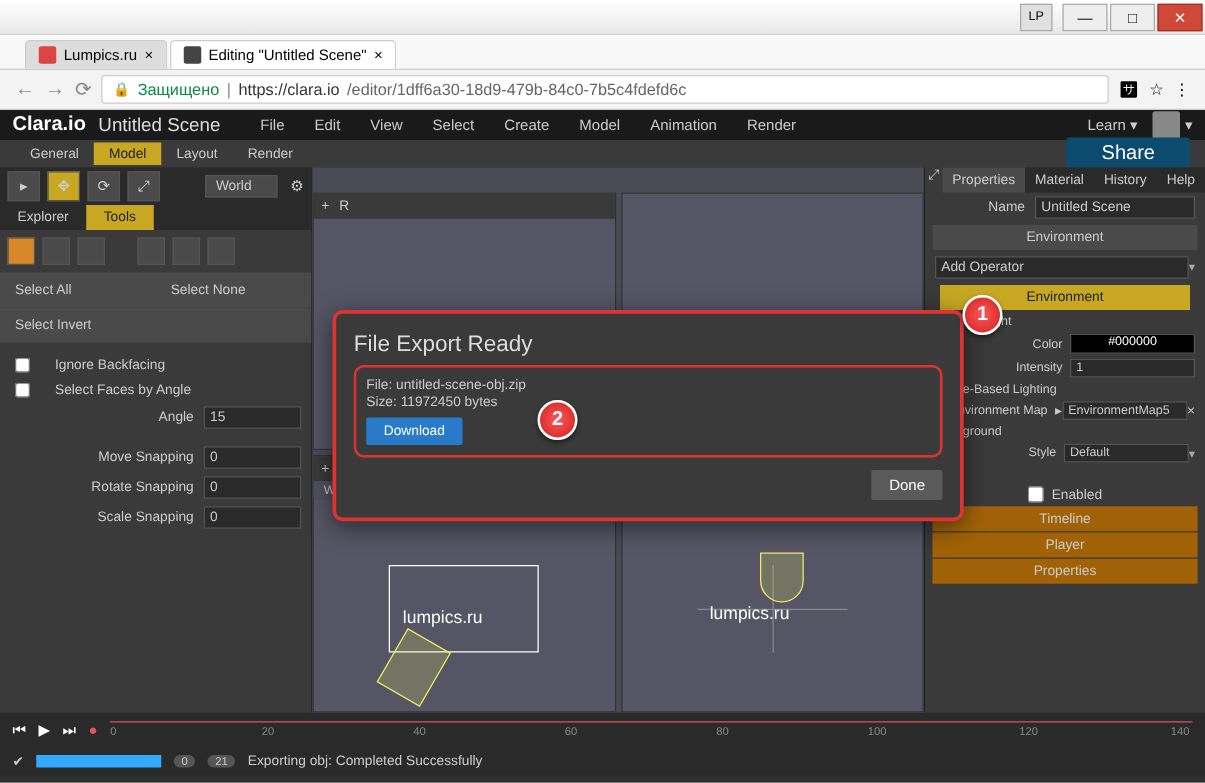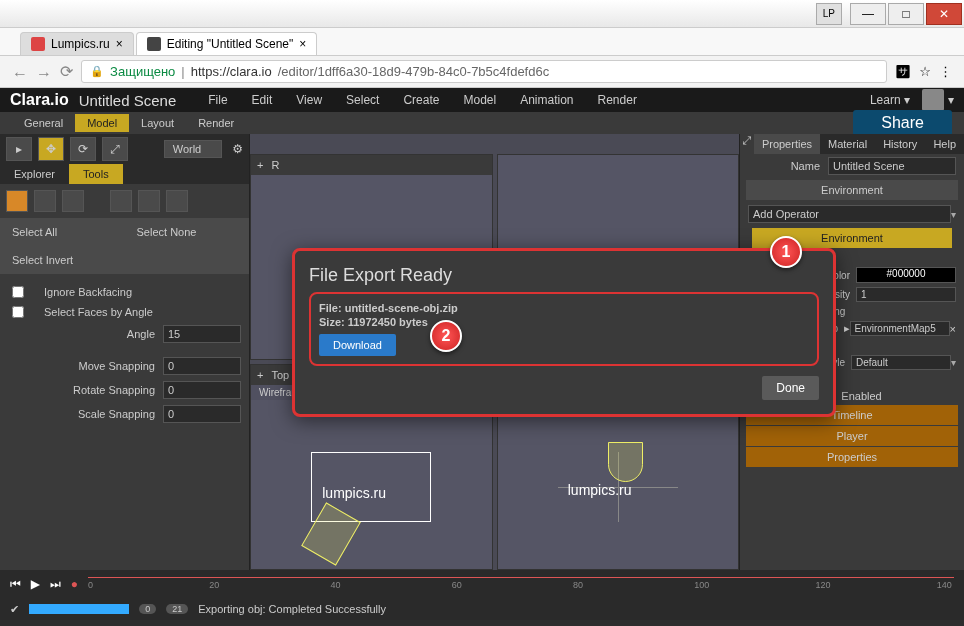--- a/index.html
+++ b/index.html
@@ -76,24 +76,24 @@
 .rp-prop .pval { width: 100px; background: #2a2a2a; border: 1px solid #555; padding: 1px 4px; font-size: 10px; }
 .rp-prop .swatch { width: 100px; height: 16px; background: #000; border: 1px solid #555; color: #fff; text-align: center; font-size: 10px; }
 .rp-item { padding: 4px 30px; background: #a16207; margin: 1px 6px; font-size: 11px; text-align: center; }
 .timeline { height: 28px; background: #2a2a2a; display: flex; align-items: center; padding: 0 10px; gap: 10px; }
 .tl-btn { color: #fff; font-size: 12px; }
 .tl-track { flex: 1; height: 14px; position: relative; border-top: 1px solid #d55; }
 .tl-tick { position: absolute; font-size: 9px; color: #888; top: 2px; }
 .statusbar { height: 22px; background: #2a2a2a; display: flex; align-items: center; padding: 0 10px; gap: 10px; font-size: 11px; }
 .progress { width: 100px; height: 10px; background: #3af; }
 .pill { background: #555; border-radius: 8px; padding: 0 6px; font-size: 9px; }
-.modal { position: absolute; top: 160px; left: 292px; width: 544px; background: #3a3a3a; border: 3px solid #d33; border-radius: 8px; padding: 8px 14px 14px; box-shadow: 0 4px 20px rgba(0,0,0,0.5); }
+.modal { position: absolute; top: 160px; left: 266px; width: 505px; background: #3a3a3a; border: 3px solid #d33; border-radius: 8px; padding: 8px 14px 14px; box-shadow: 0 4px 20px rgba(0,0,0,0.5); }
 .modal-title { font-size: 18px; color: #ddd; padding: 6px 0; }
 .modal-info { border: 2px solid #d33; border-radius: 8px; padding: 8px; font-size: 11px; }
-.modal-info div { margin-bottom: 2px; font-weight: bold; }
+.modal-info div { margin-bottom: 2px; }
 .dl-btn { background: #2a7aca; color: #fff; padding: 5px 14px; border-radius: 2px; display: inline-block; margin-top: 4px; }
 .done-btn { background: #5a5a5a; color: #fff; padding: 5px 14px; border-radius: 2px; float: right; margin-top: 10px; }
 .callout { position: absolute; width: 32px; height: 32px; border-radius: 16px; background: radial-gradient(#f55, #c22); border: 2px solid #fff; color: #fff; font-weight: bold; font-size: 16px; text-align: center; line-height: 28px; box-shadow: 0 2px 4px rgba(0,0,0,0.5); }
 .c1 { top: 148px; left: 770px; }
 .c2 { top: 232px; left: 430px; }
 .arrow-icon { font-size: 10px; color: #aaa; }
 </style>
 </head>
 <body>
 

